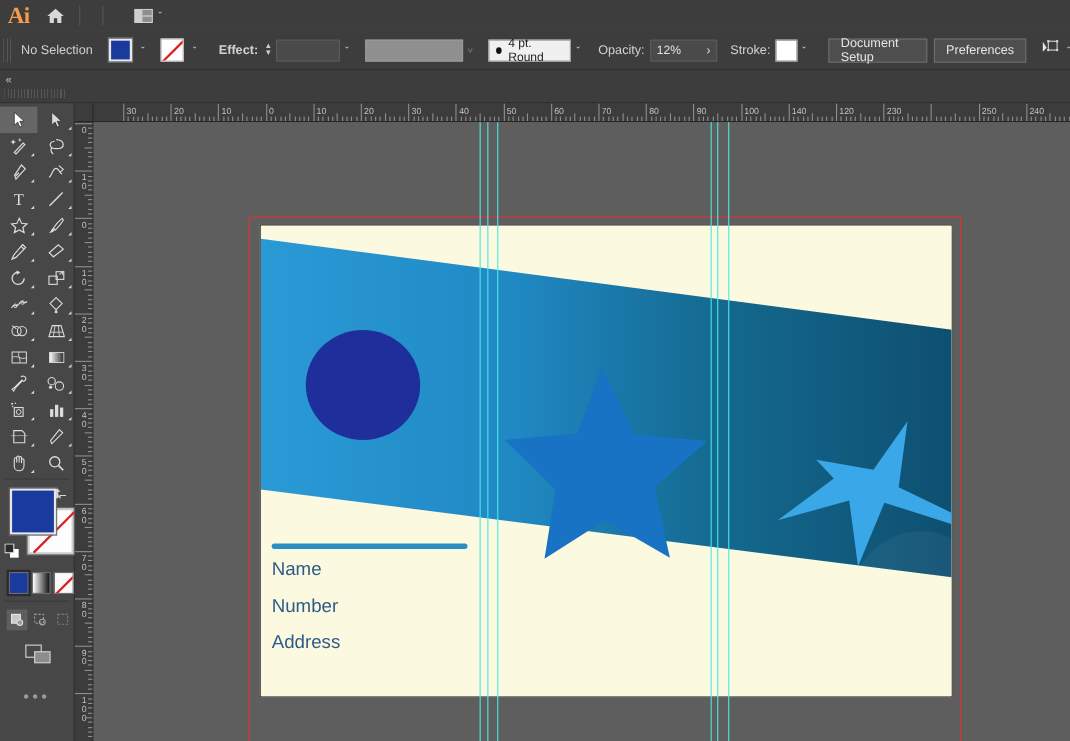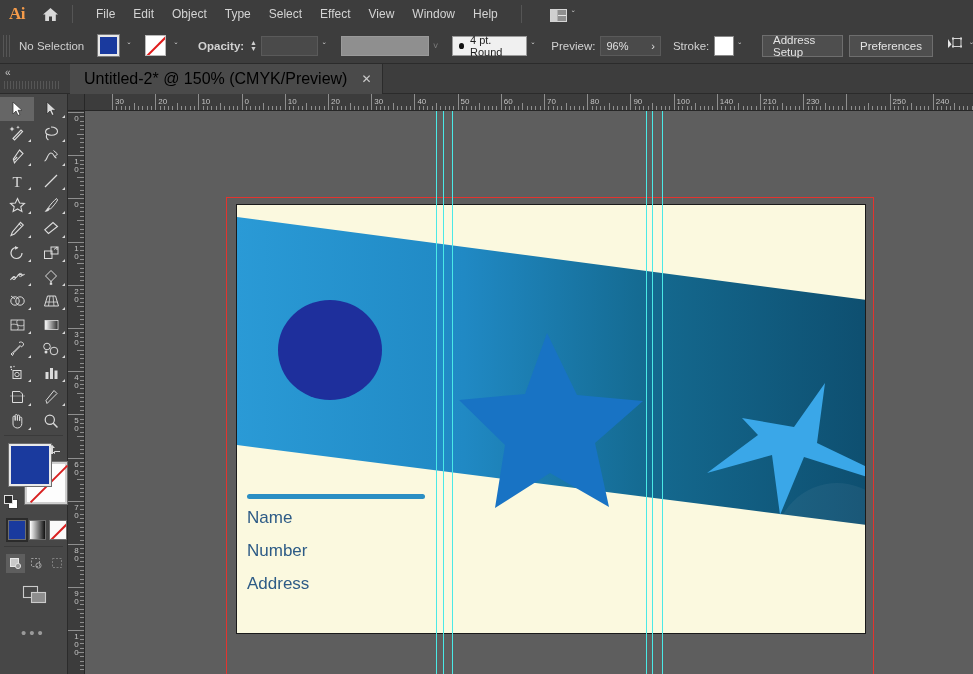--- a/index.html
+++ b/index.html
@@ -14,21 +14,21 @@
 
   
   .menubar {
     position: absolute; top: 0; left: 0; width: 973px; height: 28px;
     background: #3d3d3d;
     display: flex; align-items: center;
   }
   .ai-logo {
     width: 34px; height: 28px;
     display: flex; align-items: center; justify-content: center;
-    color: #f59b4a; font-weight: bold; font-size: 17px;
+    color: #f59b4a; font-weight: bold; font-size: 21px;
     font-family: "Liberation Serif", serif;
     letter-spacing: -0.5px;
   }
   .home-btn {
     width: 32px; height: 28px;
     display: flex; align-items: center; justify-content: center;
   }
   .menu-sep { width: 1px; height: 18px; background: #555; margin: 0 6px; }
   .menu-items { display: flex; align-items: center; margin-left: 8px; }
   .menu-item {
@@ -241,31 +241,20 @@
 <div id="app">
 
   <div class="menubar">
     <div class="ai-logo">Ai</div>
     <div class="home-btn">
       <svg width="17" height="15" viewBox="0 0 17 15">
         <path d="M8.5 1 L16 7.5 L13.8 7.5 L13.8 14 L10 14 L10 9.5 L7 9.5 L7 14 L3.2 14 L3.2 7.5 L1 7.5 Z" fill="#d8d8d8"></path>
       </svg>
     </div>
     <div class="menu-sep"></div>
-    <div class="menu-items">
-      <div class="menu-item">File</div>
-      <div class="menu-item">Edit</div>
-      <div class="menu-item">Object</div>
-      <div class="menu-item">Type</div>
-      <div class="menu-item">Select</div>
-      <div class="menu-item">Effect</div>
-      <div class="menu-item">View</div>
-      <div class="menu-item">Window</div>
-      <div class="menu-item">Help</div>
-    </div>
     <div class="menu-sep" style="margin-left:14px"></div>
     <div class="arrange-btn">
       <span class="arrange-ico">
         <svg width="17" height="13" viewBox="0 0 17 13">
           <rect x="0.5" y="0.5" width="16" height="12" fill="#8e8e8e" stroke="#d6d6d6"></rect>
           <rect x="0.5" y="0.5" width="7" height="12" fill="#cfcfcf"></rect>
           <line x1="8" y1="6.5" x2="16" y2="6.5" stroke="#e4e4e4"></line>
         </svg>
       </span>
       <span class="chev">ˇ</span>
@@ -278,72 +267,68 @@
 
     <div class="swatch-group">
       <div class="sw sw-fill"></div>
       <div class="dd-arrow">ˇ</div>
     </div>
     <div class="swatch-group" style="margin-left:8px">
       <div class="sw sw-none"></div>
       <div class="dd-arrow">ˇ</div>
     </div>
 
-    <div class="lbl stroke-label">Opacity:</div>
+    <div class="lbl stroke-label">Effect:</div>
     <div class="spin">
       <span>▲</span>
         <span>▼</span>
     </div>
     <div class="field field-stroke"></div>
     <div class="dd-arrow">ˇ</div>
 
     <div class="field field-profile"></div>
     <div class="dd-arrow" style="opacity:.45">˅</div>
 
     <div class="brush-field">
       <span class="dot"></span>
       <span>4 pt. Round</span>
     </div>
     <div class="dd-arrow">ˇ</div>
 
-    <div class="lbl opacity-label">Preview:</div>
+    <div class="lbl opacity-label">Opacity:</div>
     <div class="field field-opacity">
-      <span>96%</span>
+      <span>12%</span>
       <span>›</span>
     </div>
 
     <div class="lbl style-label">Stroke:</div>
     <div class="style-sw"></div>
     <div class="dd-arrow">ˇ</div>
 
-    <div class="btn btn-docsetup">Address Setup</div>
+    <div class="btn btn-docsetup">Document Setup</div>
     <div class="btn btn-prefs">Preferences</div>
 
     <div class="cb-right">
       <span>
         <svg width="18" height="16" viewBox="0 0 18 16">
           <rect x="6" y="2.5" width="8" height="8" fill="none" stroke="#d4d4d4"></rect>
           <rect x="5" y="1.5" width="2" height="2" fill="#d4d4d4"></rect>
           <rect x="13" y="1.5" width="2" height="2" fill="#d4d4d4"></rect>
           <rect x="5" y="9.5" width="2" height="2" fill="#d4d4d4"></rect>
           <rect x="13" y="9.5" width="2" height="2" fill="#d4d4d4"></rect>
           <path d="M1 3 L1 12 L4.5 8.5 Z" fill="#e6e6e6"></path>
         </svg>
       </span>
       <span class="chev">ˇ</span>
     </div>
   </div>
 
   <div class="tabbar">
     <div class="collapse-arrows">«</div>
     <div class="panel-grip"></div>
-    <div class="doc-tab">
-      <span>Untitled-2* @ 150% (CMYK/Preview)</span>
-      <span class="doc-tab-close">✕</span>
-    </div>
   </div>
 
   <div class="toolbar">
     <div class="tools-grid">
 
       <div class="tool active">
         <svg width="13" height="16" viewBox="0 0 13 16">
             <path d="M2 1 L2 13 L5 10 L7 14.5 L9 13.5 L7 9.3 L11 9.3 Z" fill="#fff" stroke="#2c2c2c" stroke-width=".7"></path>
           </svg>
       </div>
@@ -755,21 +740,21 @@
       <div class="rtick" style="left: 653.12px; top: 12px; width: 1px; height: 5px;"></div>
       <div class="rtick" style="left: 657.44px; top: 12px; width: 1px; height: 5px;"></div>
       <div class="rtick" style="left: 661.76px; top: 12px; width: 1px; height: 5px;"></div>
       <div class="rtick" style="left: 666.08px; top: 12px; width: 1px; height: 5px;"></div>
       <div class="rtick" style="left: 670.4px; top: 9px; width: 1px; height: 8px;"></div>
       <div class="rtick" style="left: 674.72px; top: 12px; width: 1px; height: 5px;"></div>
       <div class="rtick" style="left: 679.04px; top: 12px; width: 1px; height: 5px;"></div>
       <div class="rtick" style="left: 683.36px; top: 12px; width: 1px; height: 5px;"></div>
       <div class="rtick" style="left: 687.68px; top: 12px; width: 1px; height: 5px;"></div>
       <div class="rtick" style="left: 692px; top: 0px; width: 1px; height: 17px;"></div>
-      <div class="rlabel" style="left: 695px; top: 3px;">210</div>
+      <div class="rlabel" style="left: 695px; top: 3px;">120</div>
       <div class="rtick" style="left: 696.32px; top: 12px; width: 1px; height: 5px;"></div>
       <div class="rtick" style="left: 700.64px; top: 12px; width: 1px; height: 5px;"></div>
       <div class="rtick" style="left: 704.96px; top: 12px; width: 1px; height: 5px;"></div>
       <div class="rtick" style="left: 709.28px; top: 12px; width: 1px; height: 5px;"></div>
       <div class="rtick" style="left: 713.6px; top: 9px; width: 1px; height: 8px;"></div>
       <div class="rtick" style="left: 717.92px; top: 12px; width: 1px; height: 5px;"></div>
       <div class="rtick" style="left: 722.24px; top: 12px; width: 1px; height: 5px;"></div>
       <div class="rtick" style="left: 726.56px; top: 12px; width: 1px; height: 5px;"></div>
       <div class="rtick" style="left: 730.88px; top: 12px; width: 1px; height: 5px;"></div>
       <div class="rtick" style="left: 735.2px; top: 0px; width: 1px; height: 17px;"></div>

